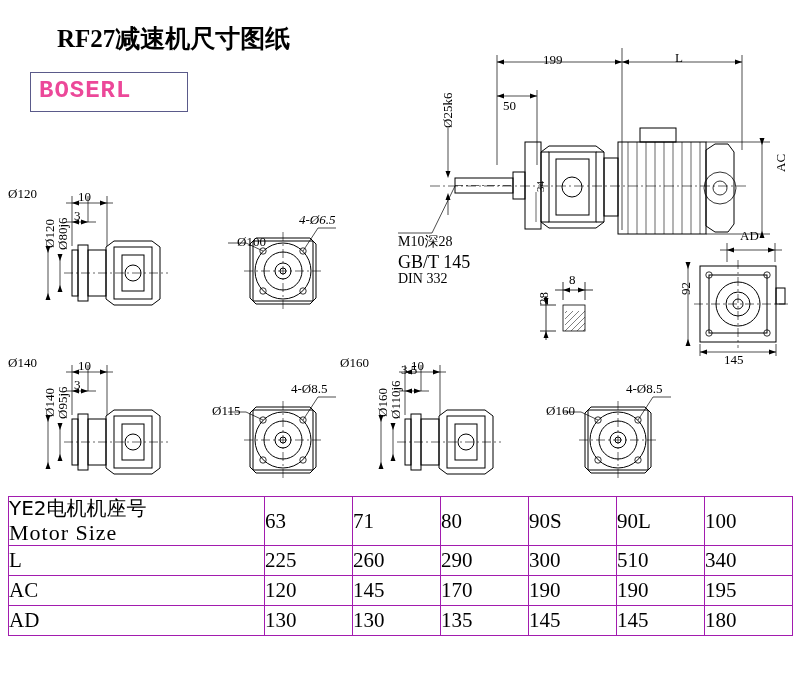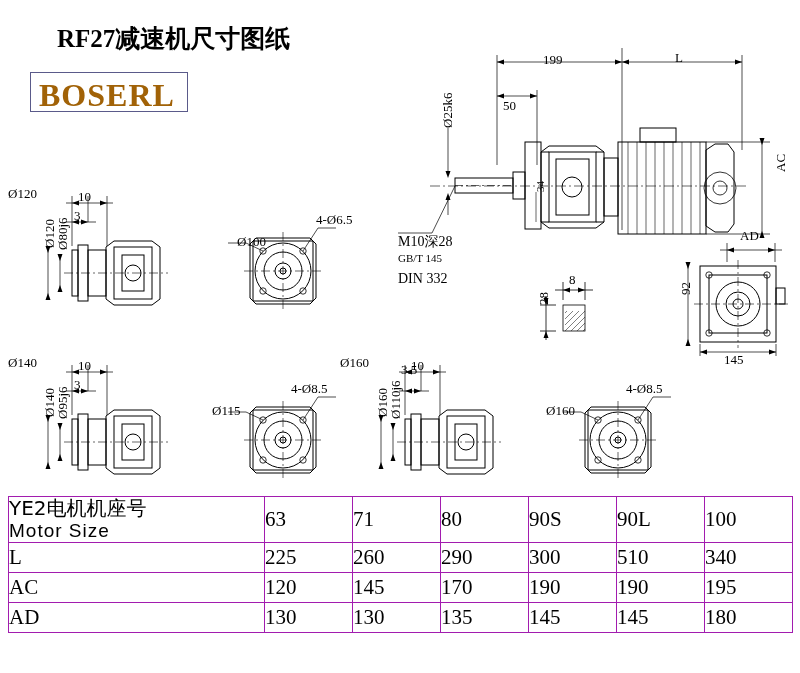--- a/index.html
+++ b/index.html
@@ -36,24 +36,24 @@
     top: 72px;
     width: 156px;
     height: 38px;
     border: 1px solid #5a5a8a;
     background: #ffffff;
   }
   .logo-text {
     position: absolute;
     left: 8px;
     top: 4px;
-    font-family: Liberation Serif, serif;
-    font-size: 32px;
+    font-family: Liberation Mono, monospace;
+    font-size: 24px;
     font-weight: bold;
-    color: #a16207;
+    color: #ec4899;
     letter-spacing: 1px;
   }
   .dimtext {
     position: absolute;
     font-family: "Liberation Serif", serif;
     font-size: 13px;
     white-space: nowrap;
   }
   .dimtext.small {
     font-size: 11px;
@@ -90,22 +90,22 @@
     font-size: 20px;
     line-height: 1.15;
   }
   .spec-table td.label-cell {
     font-size: 21px;
   }
   .cn {
     font-family: "DejaVu Sans", sans-serif;
   }
   .mono-label {
-    font-family: Liberation Sans, sans-serif;
-    font-size: 19px;
+    font-family: Liberation Serif, serif;
+    font-size: 22px;
     letter-spacing: 1px;
   }
 </style>
 </head>
 <body>
 
 <div class="page">
 
   <div class="title">RF27减速机尺寸图纸</div>
 
@@ -415,37 +415,37 @@
   </svg>
 
   <div class="dimtext" style="left:543px; top:52px;">199</div>
   <div class="dimtext" style="left:675px; top:50px;">L</div>
   <div class="dimtext" style="left:503px; top:98px;">50</div>
   <div class="dimtext rot90" style="left:440px; top:128px;">Ø25k6</div>
   <div class="dimtext small rot90" style="left:534px; top:192px;">34</div>
   <div class="dimtext rot90" style="left:773px; top:172px;">AC</div>
 
   <div class="dimtext" style="left:398px; top:233px; font-size:14px;">M10深28</div>
-  <div class="dimtext" style="left:398px; top:252px; font-size:11px;">GB/T 145</div>
+  <div class="dimtext" style="left:398px; top:252px; font-size:18px;">GB/T 145</div>
   <div class="dimtext" style="left:398px; top:271px; font-size:14px;text-align:center;">DIN 332</div>
 
   <div class="dimtext" style="left:569px; top:272px;">8</div>
   <div class="dimtext rot90" style="left:536px; top:305px;">28</div>
 
   <div class="dimtext" style="left:740px; top:228px;">AD</div>
   <div class="dimtext rot90" style="left:678px; top:295px;">92</div>
   <div class="dimtext" style="left:724px; top:352px;">145</div>
 
   <div class="dimtext" style="left:8px; top:186px;">Ø120</div>
   <div class="dimtext" style="left:78px; top:189px;">10</div>
   <div class="dimtext" style="left:74px; top:208px;">3</div>
   <div class="dimtext rot90" style="left:42px; top:248px;">Ø120</div>
   <div class="dimtext rot90" style="left:55px; top:250px;">Ø80j6</div>
   <div class="dimtext" style="left:215px; top:234px;margin-left:22px;">Ø100</div>
-  <div class="dimtext" style="left:316px; top:212px;">4-Ø6.5</div>
+  <div class="dimtext" style="left:299px; top:212px;font-style:italic;">4-Ø6.5</div>
 
   <div class="dimtext" style="left:8px; top:355px;">Ø140</div>
   <div class="dimtext" style="left:78px; top:358px;">10</div>
   <div class="dimtext" style="left:74px; top:377px;">3</div>
   <div class="dimtext rot90" style="left:42px; top:417px;">Ø140</div>
   <div class="dimtext rot90" style="left:55px; top:419px;">Ø95j6</div>
   <div class="dimtext" style="left:212px; top:403px;text-align:center;">Ø115</div>
   <div class="dimtext" style="left:291px; top:381px;">4-Ø8.5</div>
 
   <div class="dimtext" style="left:340px; top:355px;">Ø160</div>

